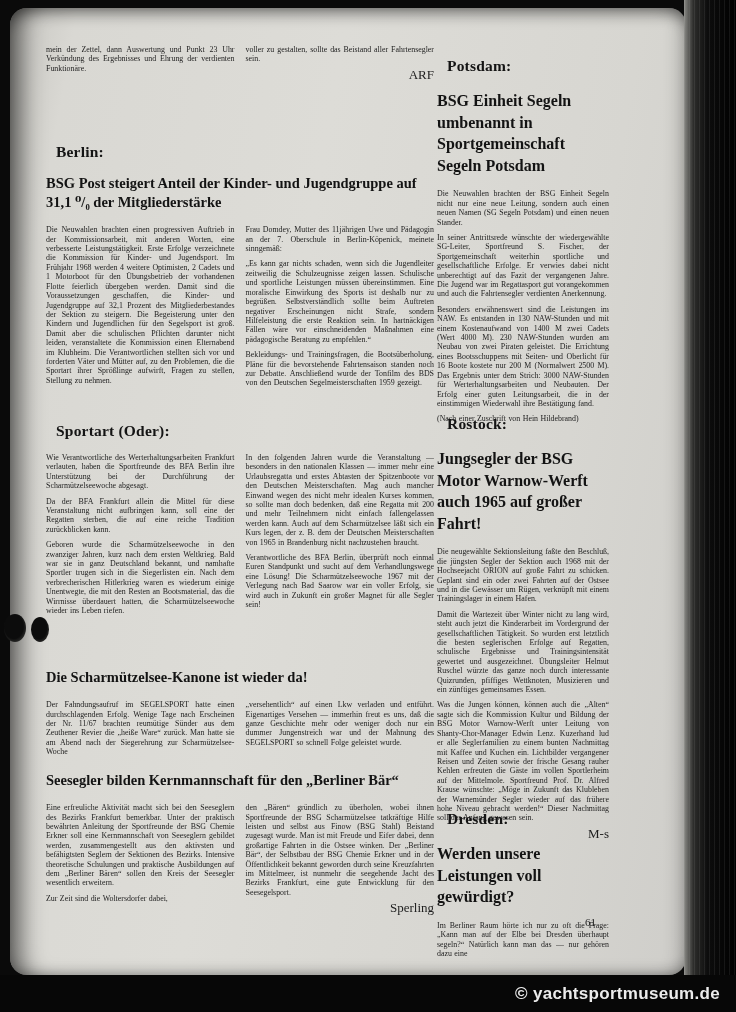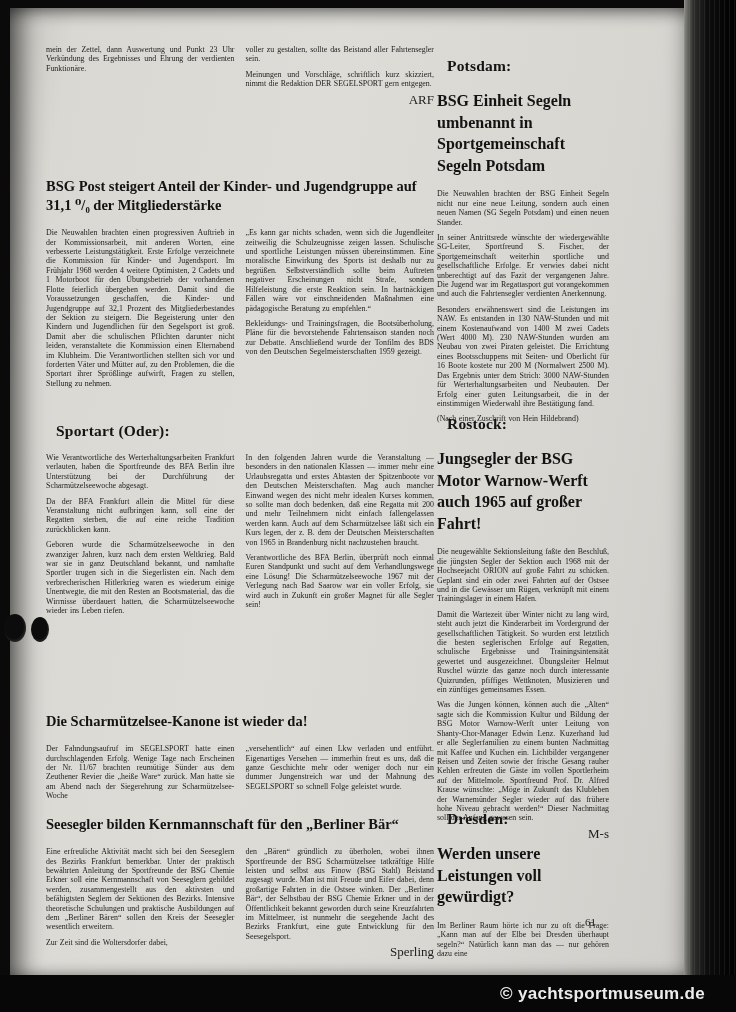--- a/index.html
+++ b/index.html
@@ -8,58 +8,59 @@
 
   
   .page{
     position:absolute;left:10px;top:8px;width:676px;height:967px;
     background:linear-gradient(100deg,#c6c5c0 0%,#d9d8d3 8%,#dddcd7 40%,#d7d6d1 75%,#cfceca 100%);
     box-shadow:inset 22px 0 24px -12px rgba(0,0,0,0.6),
                inset 0 14px 16px -10px rgba(0,0,0,0.45),
                inset -14px 0 18px -10px rgba(0,0,0,0.3),
                inset 0 -10px 14px -10px rgba(0,0,0,0.25);
     color:#1b1b1b;
+    border-radius:17px;
   }
 
   
   .hole{position:absolute;border-radius:50%;
     background:radial-gradient(ellipse at 45% 45%, #0c0c0c 55%, #3a3a38 85%, transparent 100%);}
   .hole1{left:-6px;top:606px;width:22px;height:28px;}
   .hole2{left:21px;top:609px;width:18px;height:25px;}
 
   
   .edge-band{
     position:absolute;right:0;top:0;width:52px;height:975px;
     background:
       repeating-linear-gradient(90deg, rgba(255,255,255,0.07) 0 1px, rgba(0,0,0,0) 1px 5px),
       linear-gradient(90deg,#8a8a86 0%,#2e2e2c 18%,#0d0d0d 45%,#000 100%);
   }
 
   
   .bottom-strip{
     position:absolute;left:0;top:975px;width:736px;height:37px;background:#070707;
-    display:flex;align-items:center;justify-content:flex-end;padding-right:31px;box-sizing:border-box;
+    display:flex;align-items:center;justify-content:flex-end;padding-right:16px;box-sizing:border-box;
   }
   .watermark{
     font-family:"Liberation Sans","DejaVu Sans",sans-serif;
     font-weight:bold;font-size:17px;color:#ececec;letter-spacing:0.3px;
   }
 
   
   .sec{position:absolute;left:36px;width:388px;}
   .cols{display:flex;gap:11px;}
   .col{flex:1 1 0;min-width:0;}
   p{margin:0 0 6px 0;font-size:7.9px;line-height:9.4px;text-align:justify;hyphens:auto;
     word-spacing:0.5px;color:#1d1d1d;}
   .sig{text-align:right;font-size:13px;}
 
   .city{margin:10px;font-size:15.5px;font-weight:bold;letter-spacing:0.2px;color:#141414;}
   .headline{margin:0;font-size:14.5px;font-weight:bold;line-height:1.32;color:#131313;}
   .sec .city{margin-bottom:13px;}
-  .sec .headline{margin-bottom:13px;margin-top:44px;}
+  .sec .headline{margin-bottom:13px;}
 
   .sec-intro{top:37px;}
   .sec-berlin{top:125px;}
   .sec-frankfurt{top:404px;}
   .sec-kanone{top:660px;}
   .sec-seesegler{top:763px;}
 
   
   .rightcol{position:absolute;left:427px;top:0;width:172px;height:960px;}
   .rsec{position:absolute;left:0;width:172px;}
@@ -79,33 +80,34 @@
     <div class="hole hole1"></div>
     <div class="hole hole2"></div>
 
     <section class="sec sec-intro">
       <div class="cols">
         <div class="col">
           <p>mein der Zettel, dann Auswertung und Punkt 23 Uhr Verkündung des Ergebnisses und Ehrung der verdienten Funktionäre.</p>
         </div>
         <div class="col">
           <p>voller zu gestalten, sollte das Beistand aller Fahrtensegler sein.</p>
-          <p>Meinungen und Vorschläge, schriftlich kurz skizziert, nimmt die Redaktion DER SEGELSPORT gern entgegen.</p>
           <p class="sig">ARF</p>
         </div>
       </div>
     </section>
 
     <section class="sec sec-berlin">
+      <h2 class="city">Berlin:</h2>
       <h3 class="headline">BSG Post steigert Anteil der Kinder- und Jugendgruppe auf 31,1 ⁰/₀ der Mitgliederstärke</h3>
       <div class="cols">
         <div class="col">
           <p>Die Neuwahlen brachten einen progressiven Auftrieb in der Kommissionsarbeit, mit anderen Worten, eine verbesserte Leistungstätigkeit. Erste Erfolge verzeichnete die Kommission für Kinder- und Jugendsport. Im Frühjahr 1968 werden 4 weitere Optimisten, 2 Cadets und 1 Motorboot für den Übungsbetrieb der vorhandenen Flotte feierlich übergeben werden. Damit sind die Voraussetzungen geschaffen, die Kinder- und Jugendgruppe auf 32,1 Prozent des Mitgliederbestandes der Sektion zu steigern. Die Begeisterung unter den Kindern und Jugendlichen für den Segelsport ist groß. Damit aber die schulischen Pflichten darunter nicht leiden, veranstaltete die Kommission einen Elternabend im Klubheim. Die Verantwortlichen stellten sich vor und forderten Väter und Mütter auf, zu den Problemen, die die Sportart ihrer Sprößlinge aufwirft, Fragen zu stellen, Stellung zu nehmen.</p>
         </div>
         <div class="col">
+          <p>Frau Domdey, Mutter des 11jährigen Uwe und Pädagogin an der 7. Oberschule in Berlin-Köpenick, meinete sinngemäß:</p>
           <p>„Es kann gar nichts schaden, wenn sich die Jugendleiter zeitweilig die Schulzeugnisse zeigen lassen. Schulische und sportliche Leistungen müssen übereinstimmen. Eine moralische Einwirkung des Sports ist deshalb nur zu begrüßen. Selbstverständlich sollte beim Auftreten negativer Erscheinungen nicht Strafe, sondern Hilfeleistung die erste Reaktion sein. In hartnäckigen Fällen wäre vor einschneidenden Maßnahmen eine pädagogische Beratung zu empfehlen.“</p>
           <p>Bekleidungs- und Trainingsfragen, die Bootsüberholung, Pläne für die bevorstehende Fahrtensaison standen noch zur Debatte. Anschließend wurde der Tonfilm des BDS von den Deutschen Segelmeisterschaften 1959 gezeigt.</p>
         </div>
       </div>
     </section>
 
     <section class="sec sec-frankfurt">
       <h2 class="city">Sportart (Oder):</h2>
       <div class="cols">
         <div class="col">

